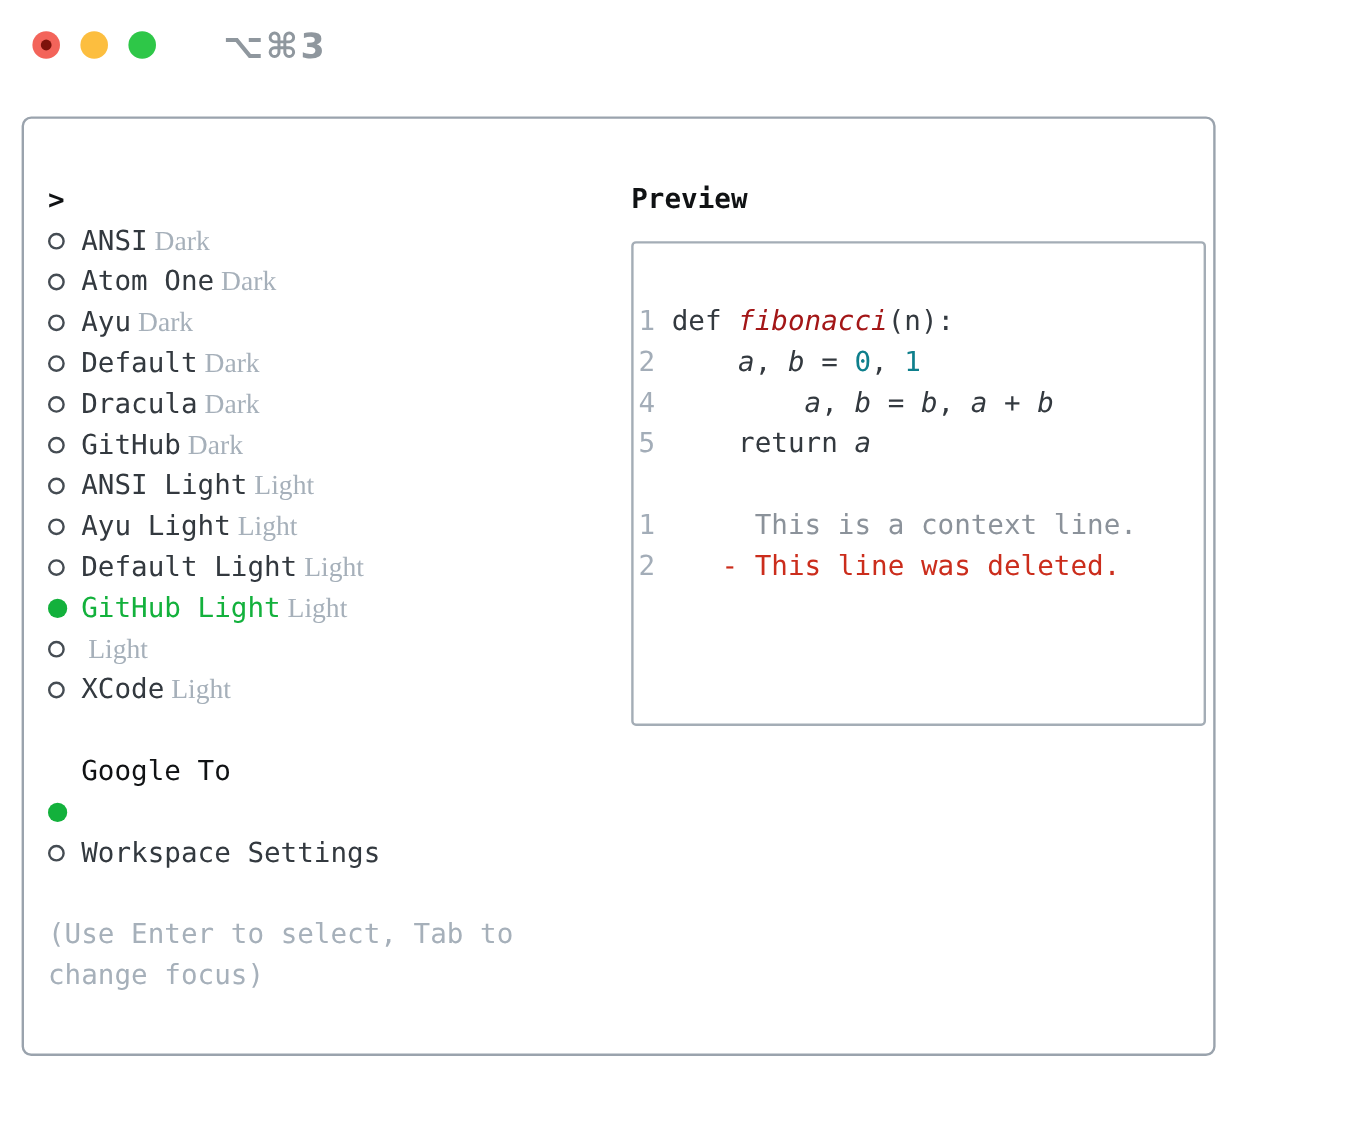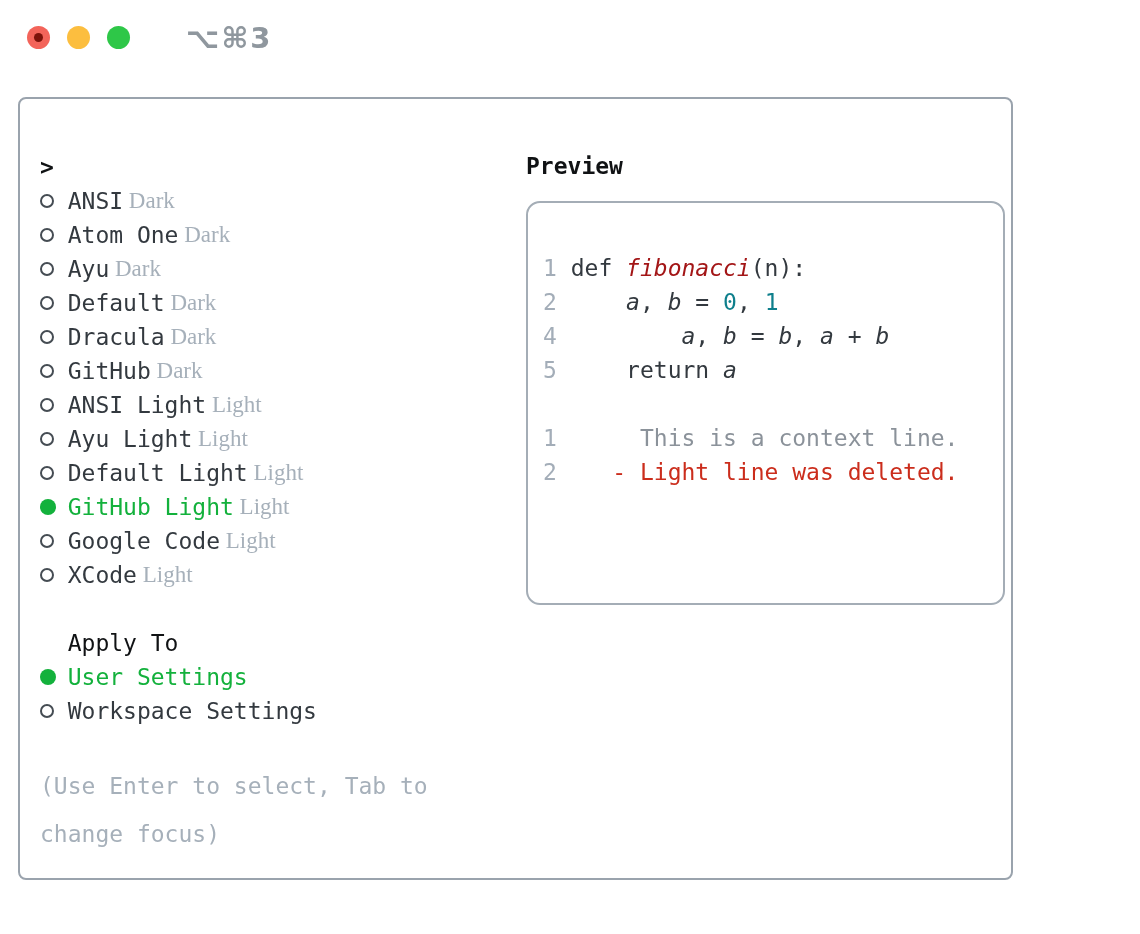--- a/index.html
+++ b/index.html
@@ -78,34 +78,34 @@
     background:var(--select-green);
   }
   .hdr { font-weight:700; color:var(--heading); font-size:23px; }
   .nm  { color:var(--text-dark); }
   .row.sel .nm { color:var(--select-green);text-align:center; }
   .vr  { color:var(--muted);font-family:Liberation Serif, serif; }
   .subhdr { color:var(--heading); }
   .hint {
     margin-top:34px;
     font-size:23px;
-    line-height:48px;
+    line-height:34px;
     color:var(--muted);
     white-space:normal;
   }
 
   
   .right-col { position:absolute; left:482px; top:50px;margin-left:24px; }
   .preview-title { height:34px; line-height:34px; font-size:23px; font-weight:700; color:var(--heading); }
   .preview-box {
     margin-top:18px;
     width:479px; height:404px;
     border:2px solid var(--border-box);
-    border-radius:14px;
-    padding:48px 16px 0 15px;
+    border-radius:4px;
+    padding:48px 16px 0 4px;
     background:#ffffff;
     overflow:hidden;
   }
   .pv-line { height:34px; line-height:34px; white-space:pre; font-size:23px; }
   .pv-num  { color:var(--line-number); }
   .tk-plain   { color:var(--text-dark); }
   .tk-func    { color:var(--func-red); font-style:italic; }
   .tk-var     { color:var(--text-dark); font-style:italic; }
   .tk-num     { color:var(--number-teal); }
   .tk-builtin { color:var(--builtin-blue); font-style:italic; }
@@ -136,44 +136,44 @@
         <div class="line row"><span class="pfx"><span class="ring"></span></span><span class="nm">ANSI</span><span class="vr"> Dark</span></div>
         <div class="line row"><span class="pfx"><span class="ring"></span></span><span class="nm">Atom One</span><span class="vr"> Dark</span></div>
         <div class="line row"><span class="pfx"><span class="ring"></span></span><span class="nm">Ayu</span><span class="vr"> Dark</span></div>
         <div class="line row"><span class="pfx"><span class="ring"></span></span><span class="nm">Default</span><span class="vr"> Dark</span></div>
         <div class="line row"><span class="pfx"><span class="ring"></span></span><span class="nm">Dracula</span><span class="vr"> Dark</span></div>
         <div class="line row"><span class="pfx"><span class="ring"></span></span><span class="nm">GitHub</span><span class="vr"> Dark</span></div>
         <div class="line row"><span class="pfx"><span class="ring"></span></span><span class="nm">ANSI Light</span><span class="vr"> Light</span></div>
         <div class="line row"><span class="pfx"><span class="ring"></span></span><span class="nm">Ayu Light</span><span class="vr"> Light</span></div>
         <div class="line row"><span class="pfx"><span class="ring"></span></span><span class="nm">Default Light</span><span class="vr"> Light</span></div>
         <div class="line row sel"><span class="pfx"><span class="ring sel"></span></span><span class="nm">GitHub Light</span><span class="vr"> Light</span></div>
-        <div class="line row"><span class="pfx"><span class="ring"></span></span><span class="nm">Google Code</span><span class="vr"> Light</span></div>
+        <div class="line row"><span class="pfx"><span class="ring"></span></span><span class="vr"> Light</span></div>
         <div class="line row"><span class="pfx"><span class="ring"></span></span><span class="nm">XCode</span><span class="vr"> Light</span></div>
       </div>
 
     <div class="sp"></div>
 
     <div class="line">
-      <span class="pfx"></span><span class="subhdr">Apply To</span>
+      <span class="pfx"></span><span class="subhdr">Google To</span>
     </div>
 
     <div id="apply-list">
-        <div class="line row sel"><span class="pfx"><span class="ring sel"></span></span><span class="nm">User Settings</span></div>
+        <div class="line row sel"><span class="pfx"><span class="ring sel"></span></span></div>
         <div class="line row"><span class="pfx"><span class="ring"></span></span><span class="nm">Workspace Settings</span></div>
       </div>
 
     <div class="hint">(Use Enter to select, Tab to change focus)</div>
   </div>
 
   <div class="right-col">
     <div class="preview-title">Preview</div>
     <div class="preview-box" id="preview-box">
         <div class="pv-line"><span class="pv-num">1 </span><span class="tk-plain">def </span><span class="tk-func">fibonacci</span><span class="tk-plain">(n):</span></div>
         <div class="pv-line"><span class="pv-num">2 </span><span class="tk-plain">    </span><span class="tk-var">a</span><span class="tk-plain">, </span><span class="tk-var">b</span><span class="tk-plain"> = </span><span class="tk-num">0</span><span class="tk-plain">, </span><span class="tk-num">1</span></div>
         <div class="pv-line"><span class="pv-num">4 </span><span class="tk-plain">        </span><span class="tk-var">a</span><span class="tk-plain">, </span><span class="tk-var">b</span><span class="tk-plain"> = </span><span class="tk-var">b</span><span class="tk-plain">, </span><span class="tk-var">a</span><span class="tk-plain"> + </span><span class="tk-var">b</span></div>
         <div class="pv-line"><span class="pv-num">5 </span><span class="tk-plain">    return </span><span class="tk-var">a</span></div>
         <div class="pv-line"><span class="pv-num"> </span></div>
         <div class="pv-line"><span class="pv-num">1 </span><span class="tk-context">     This is a context line.</span></div>
-        <div class="pv-line"><span class="pv-num">2 </span><span class="tk-deleted">   - Light line was deleted.</span></div>
+        <div class="pv-line"><span class="pv-num">2 </span><span class="tk-deleted">   - This line was deleted.</span></div>
       </div>
   </div>
 
 </div>
 
 </body></html>

